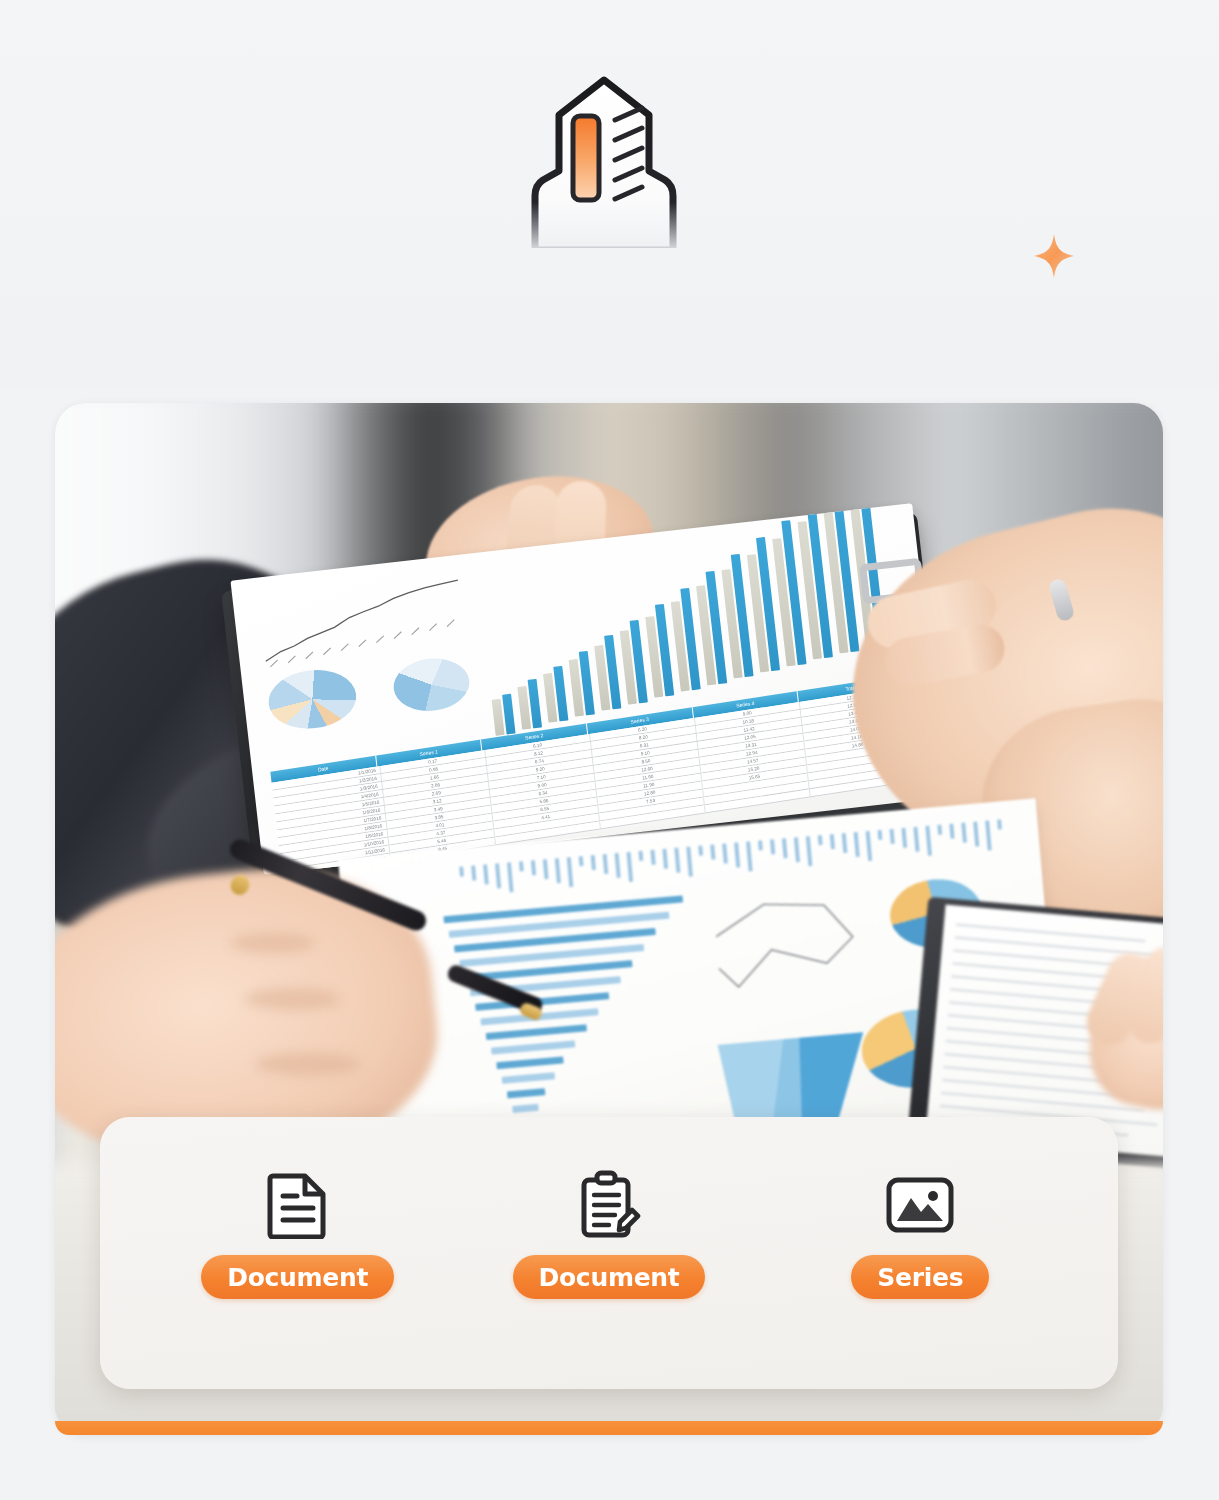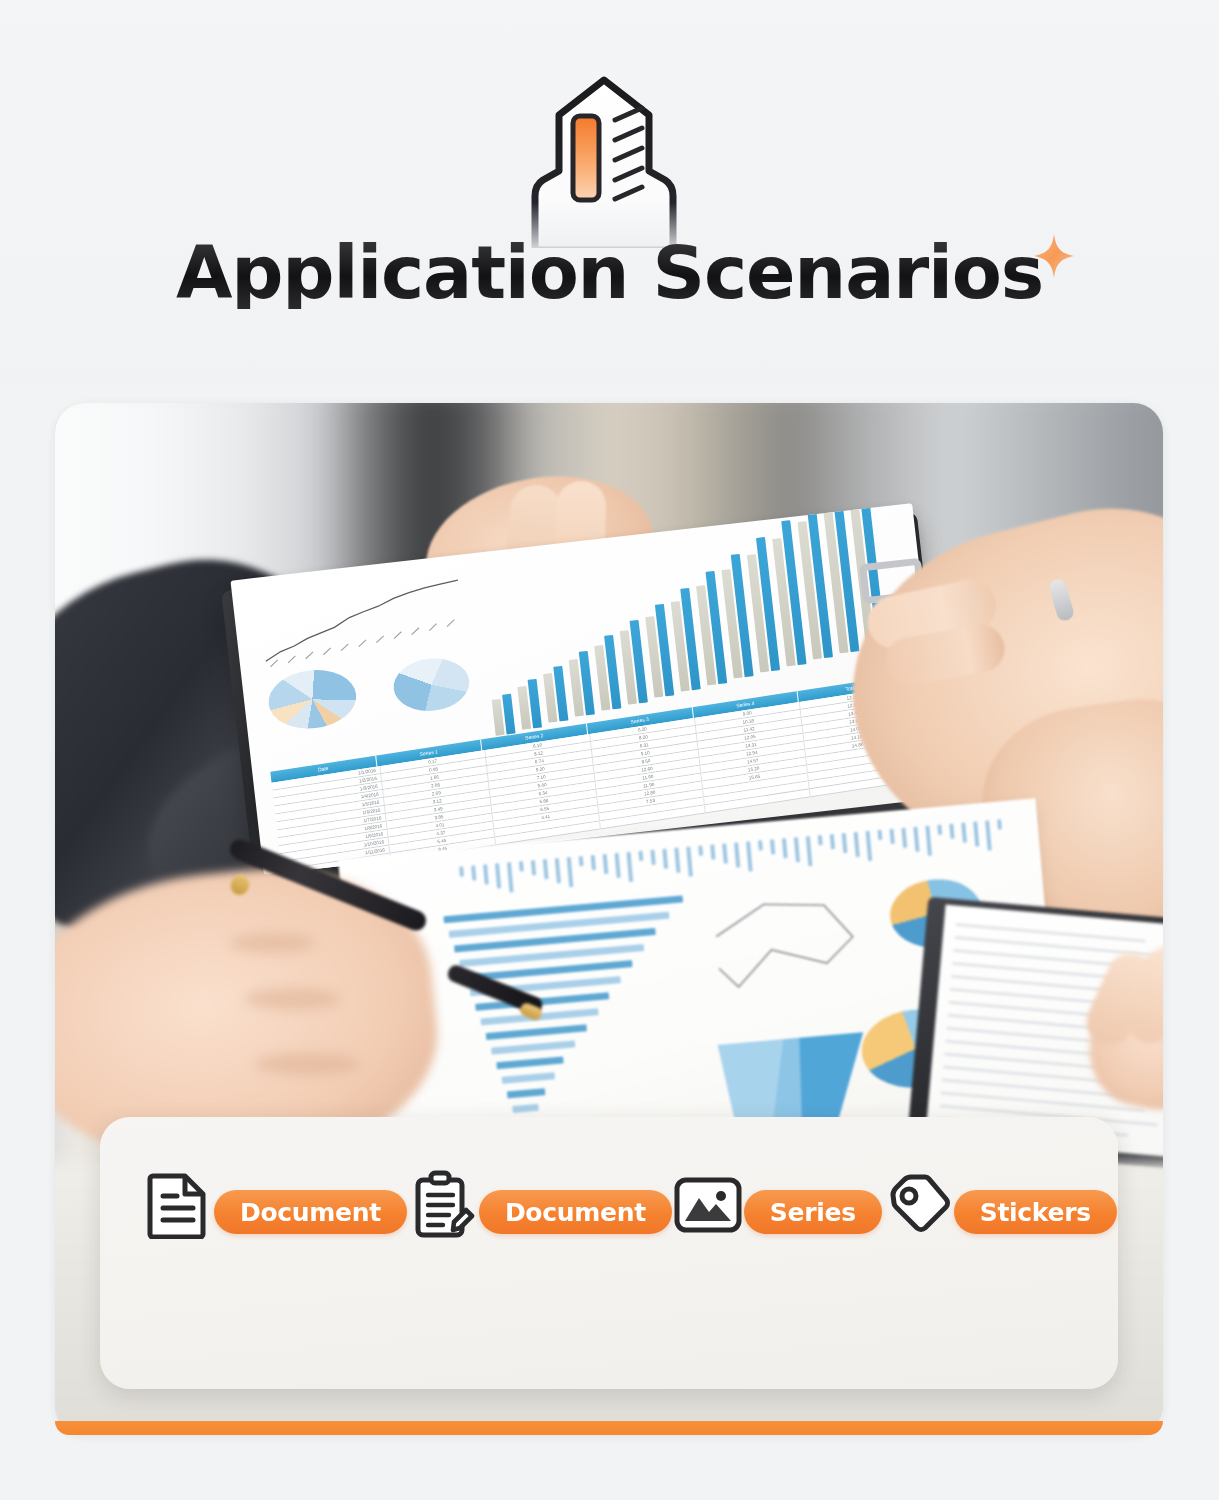--- a/index.html
+++ b/index.html
@@ -481,21 +481,21 @@
     left: 0; top: 0;
     width: 1018px; height: 272px;
     display: flex;
     align-items: flex-start;
     justify-content: space-between;
     padding: 52px 42px 0 42px;
   }
   .icon-cell {
     flex: 1;
     display: flex;
-    flex-direction: row;
+    flex-direction: column;
     align-items: center;
   }
   .icon-glyph {
     width: 72px; height: 72px;
     display: flex; align-items: center; justify-content: center;
   }
   .icon-glyph svg { display: block; }
   .pill {
     margin-top: 14px;
     height: 44px;
@@ -549,23 +549,20 @@
       <g stroke="#26262b" stroke-width="5" stroke-linecap="round">
         <line x1="118" y1="52" x2="145" y2="40"></line>
         <line x1="118" y1="72" x2="145" y2="60"></line>
         <line x1="118" y1="92" x2="145" y2="80"></line>
         <line x1="118" y1="112" x2="145" y2="100"></line>
         <line x1="118" y1="131" x2="145" y2="119"></line>
       </g>
     </svg>
   </div>
 
-  <div class="title-row">
-    <h1 class="page-title">Application Scenarios</h1>
-  </div>
 
   <div class="sparkle">
     <svg viewBox="0 0 44 48" xmlns="http://www.w3.org/2000/svg">
       <defs>
         <linearGradient id="sparkGrad" x1="0" y1="0" x2="1" y2="1">
           <stop offset="0%" stop-color="#fbb77e"></stop>
           <stop offset="50%" stop-color="#f79a56"></stop>
           <stop offset="100%" stop-color="#f6bf93"></stop>
         </linearGradient>
       </defs>
@@ -940,25 +937,15 @@
         <svg width="70" height="58" viewBox="0 0 70 58" xmlns="http://www.w3.org/2000/svg">
           <rect x="4" y="4" width="62" height="50" rx="9" fill="#ffffff" stroke="#2a2a2c" stroke-width="5"></rect>
           <circle cx="48" cy="20" r="5" fill="#2a2a2c"></circle>
           <path d="M12 45 L26 22 L36 36 L43 28 L58 45 z" fill="#3b3b3d"></path>
         </svg>
       </div>
       <div class="pill">Series</div>
     </div>
 
 
-    <div class="icon-cell">
-      <div class="icon-glyph">
-        <svg width="66" height="64" viewBox="0 0 66 64" xmlns="http://www.w3.org/2000/svg">
-          <path d="M8 22 a10 10 0 0 1 3 -7 l8 -8 a10 10 0 0 1 7 -3 h14 a6 6 0 0 1 4 2 L61 26
-                   a6 6 0 0 1 0 8 L40 55 a6 6 0 0 1 -8 0 L11 34 a6 6 0 0 1 -2 -4 z" fill="#ffffff" stroke="#2a2a2c" stroke-width="5" stroke-linejoin="round"></path>
-          <circle cx="24" cy="23" r="7" fill="#ffffff" stroke="#2a2a2c" stroke-width="5"></circle>
-        </svg>
-      </div>
-      <div class="pill">Stickers</div>
-    </div>
 
   </div>
 </div>
 
 </body></html>

